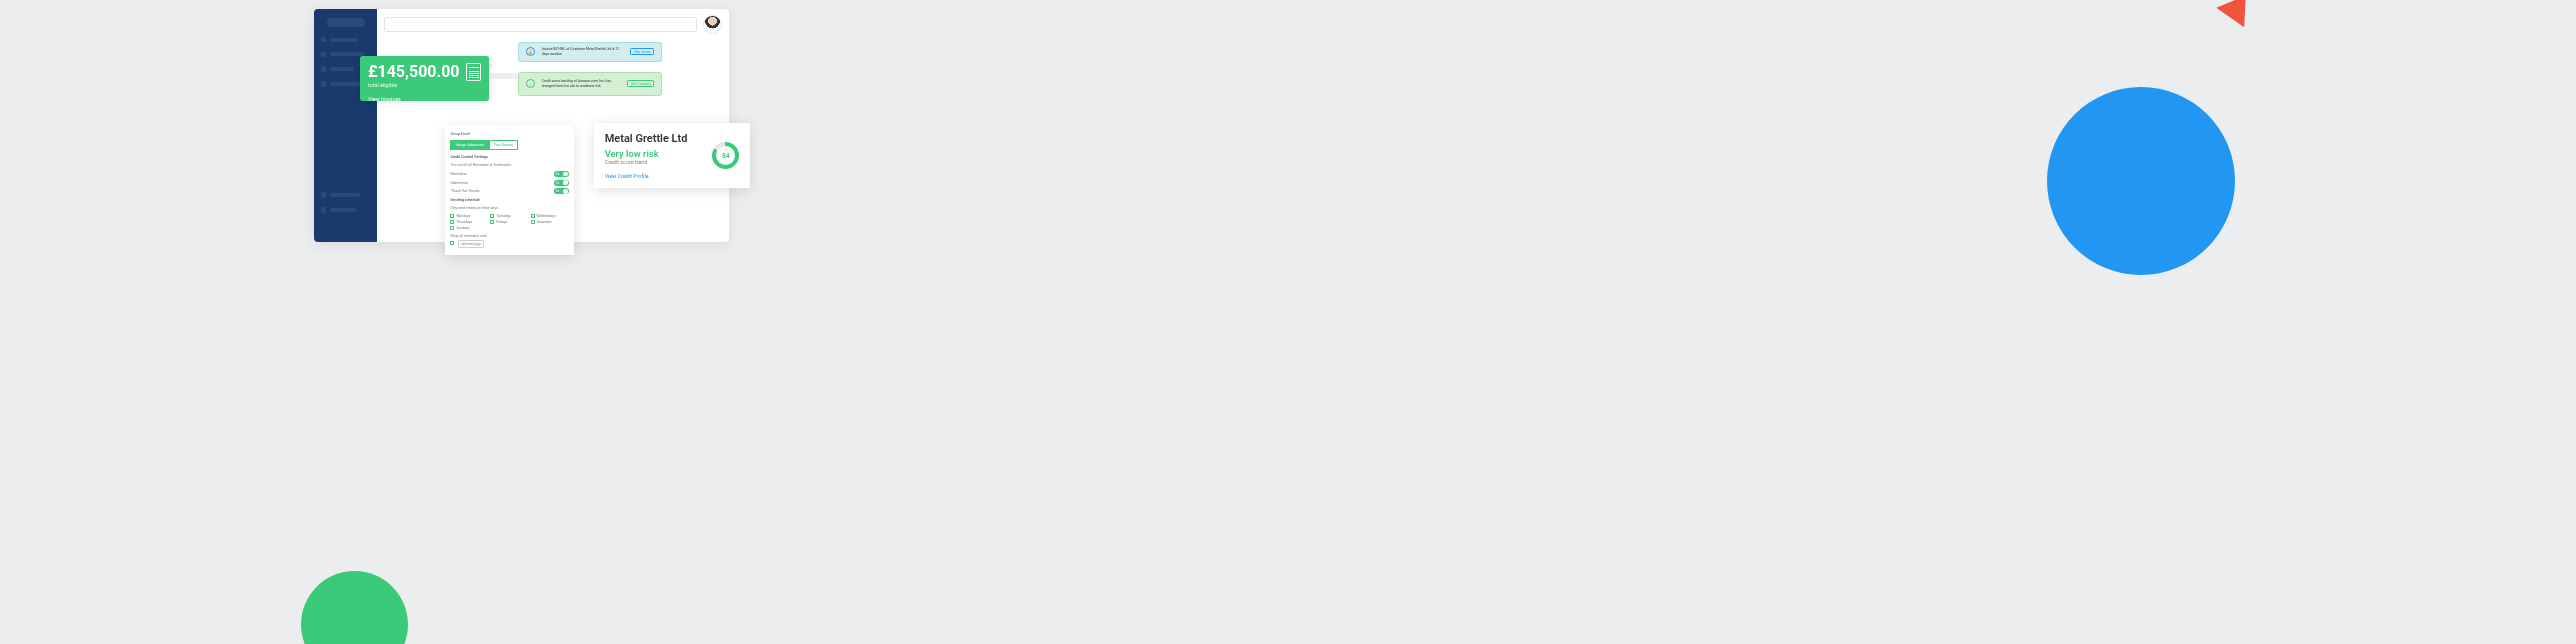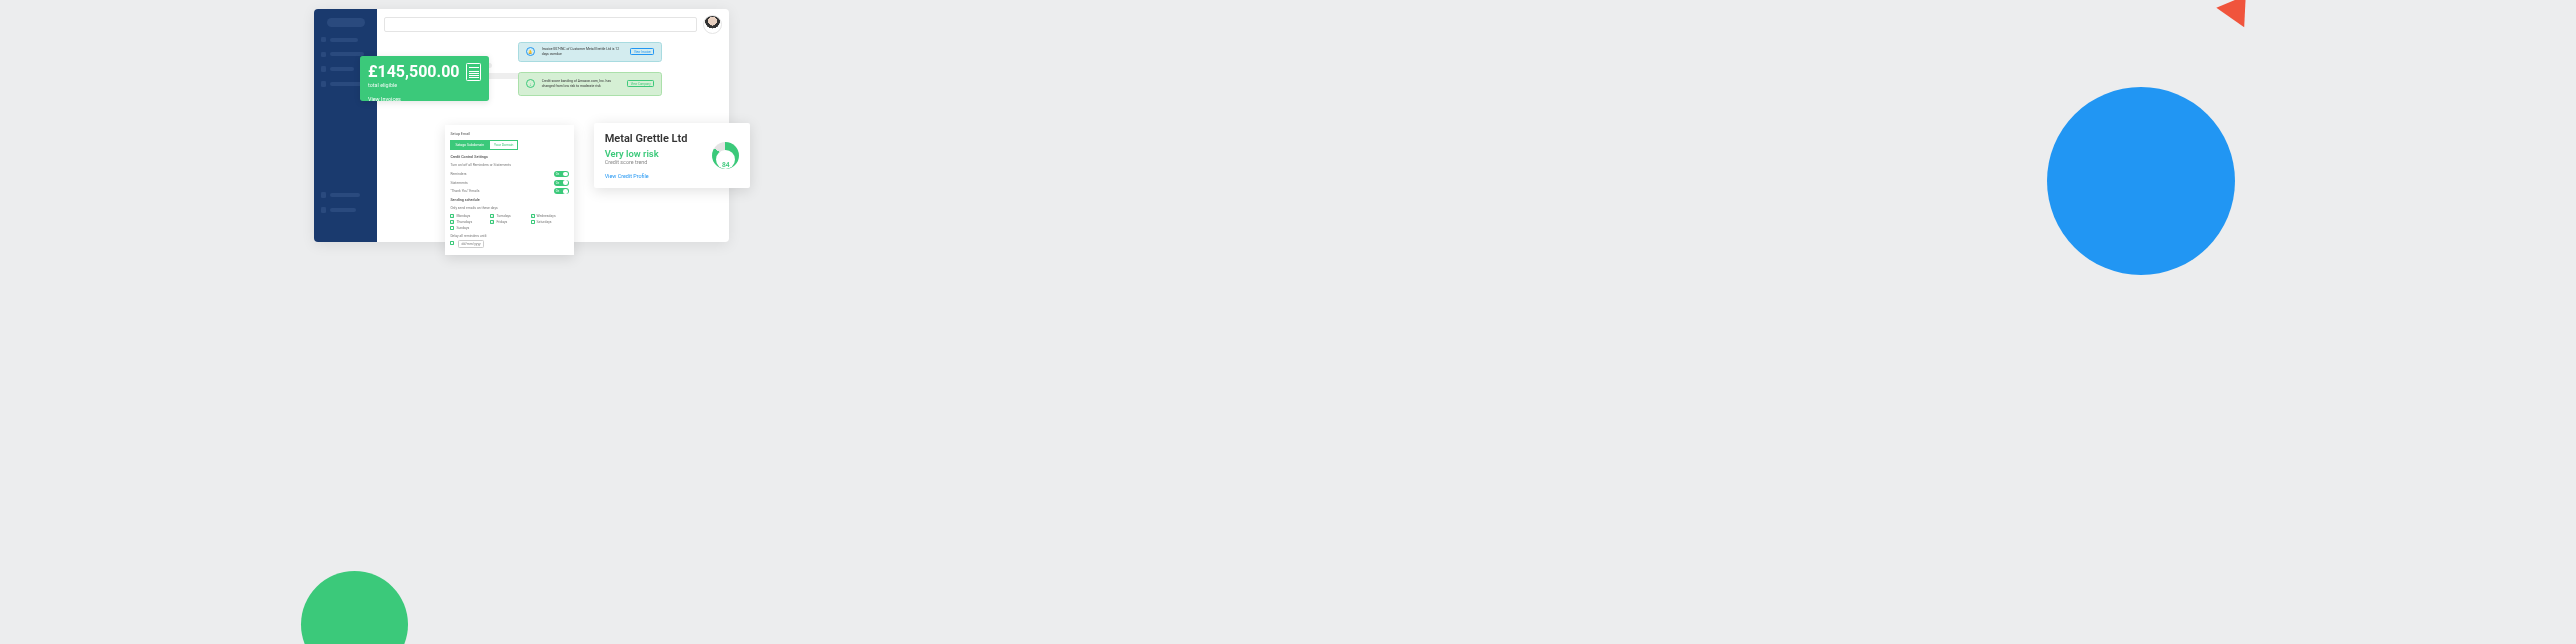--- a/index.html
+++ b/index.html
@@ -51,21 +51,21 @@
 .checkbox-grid{display:grid;grid-template-columns:1fr 1fr 1fr;gap:2px;margin:2.7px 0}
 .cb-item{display:flex;align-items:center;gap:2px}
 .cb{width:4px;height:4px;border:0.7px solid #3bc97a;border-radius:0.7px;display:flex;align-items:center;justify-content:center;font-size:2.7px}
 .cb.checked{background:#fff;color:#3bc97a}
 .cb.checked::after{content:"✓"}
 .risk-card{position:absolute;left:594px;top:123px;width:156px;background:#fff;box-shadow:0 2.7px 13.4px rgba(0,0,0,0.12);border-radius:2px;padding:9.4px 10.7px;display:flex;justify-content:space-between;align-items:center}
 .risk-company{font-size:11px;font-weight:600;color:#333;margin-bottom:2.7px}
 .risk-level{font-size:9.4px;font-weight:600;color:#3bc97a;margin-bottom:0}
 .risk-trend{font-size:5.4px;color:#888;margin-bottom:8px}
 .risk-link{font-size:5.4px;color:#2196f3;cursor:pointer}
-.score-ring{width:27px;height:27px;border-radius:50%;background:conic-gradient(#3bc97a 0deg 302deg,#e4e4e4 302deg 360deg);display:flex;align-items:flex-end;justify-content:center;position:relative}
+.score-ring{width:27px;height:27px;border-radius:50%;background:conic-gradient(#3bc97a 0deg 302deg,#e4e4e4 302deg 360deg);display:flex;align-items:center;justify-content:center;position:relative}
 .score-ring::before{content:"";position:absolute;width:19px;height:19px;background:#fff;border-radius:50%}
 .score-val{position:relative;font-size:6.7px;font-weight:600;color:#3bc97a}
 .date-input{display:inline-block;border:0.7px solid #ccc;padding:0.7px 2.7px;border-radius:1.3px;margin-left:2.7px;background:#fff}
 </style>
 </head>
 <body>
 
 <div class="bg-circle-blue"></div>
 <div class="bg-circle-green"></div>
 <div class="bg-arrow"></div>

